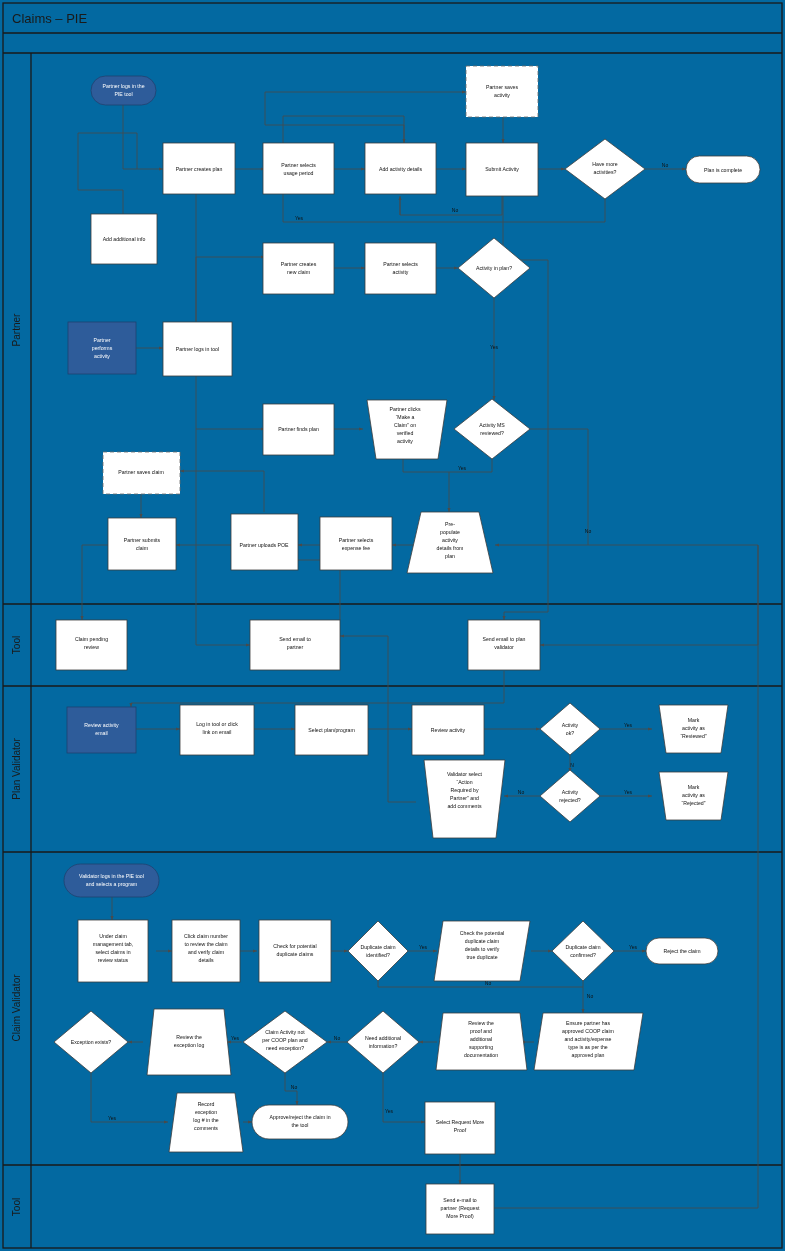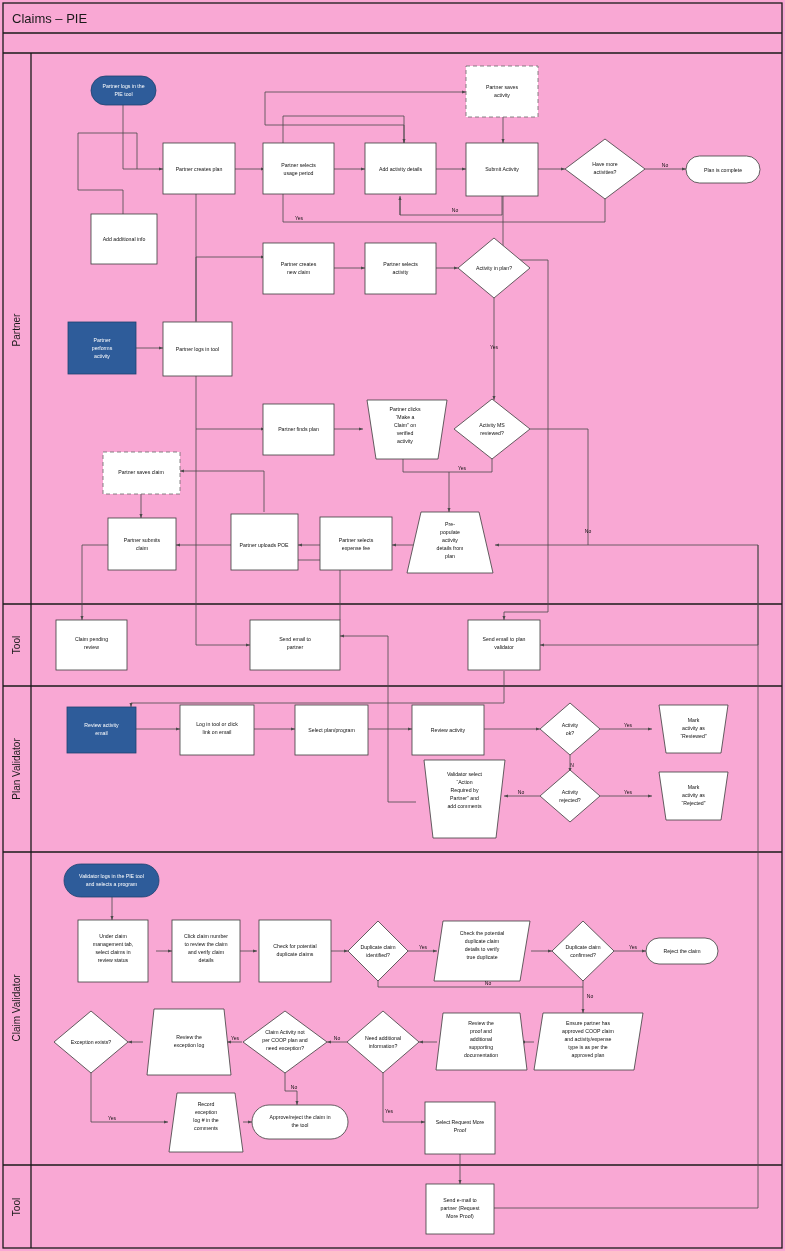--- a/index.html
+++ b/index.html
@@ -1,17 +1,17 @@
 <!DOCTYPE html>
 <html><head>
 <meta charset="utf-8">
 <style>
   html,body{margin:0;padding:0;background:#ffffff;}
   body{font-family:"Liberation Sans", sans-serif;}
-  #page{position:relative;width:785px;height:1251px;overflow:hidden;background:#f9a8d4;}
+  #page{position:relative;width:785px;height:1251px;overflow:hidden;background:#0369a1;}
   svg{display:block;}
   .diagram-title{font-size:13px;fill:#1a1a1a;font-family:"Liberation Sans",sans-serif;}
   .lane-label{font-size:10px;fill:#1a1a1a;font-family:"Liberation Sans",sans-serif;}
   .node-text{font-size:5.2px;fill:#111;font-family:"Liberation Sans",sans-serif;text-anchor:middle;}
   .node-text-w{font-size:5.2px;fill:#ffffff;font-family:"Liberation Sans",sans-serif;text-anchor:middle;}
   .edge-text{font-size:5px;fill:#111;font-family:"Liberation Sans",sans-serif;text-anchor:middle;}
   .shape{fill:#ffffff;stroke:#3c3c3c;stroke-width:0.8;}
   .shape-blue{fill:#2E5C9A;stroke:#1F4170;stroke-width:0.8;}
   .shape-dash{fill:#ffffff;stroke:#6b6b6b;stroke-width:0.8;stroke-dasharray:4 3;}
   .lane-line{stroke:#1a1a1a;stroke-width:1.3;fill:none;}

